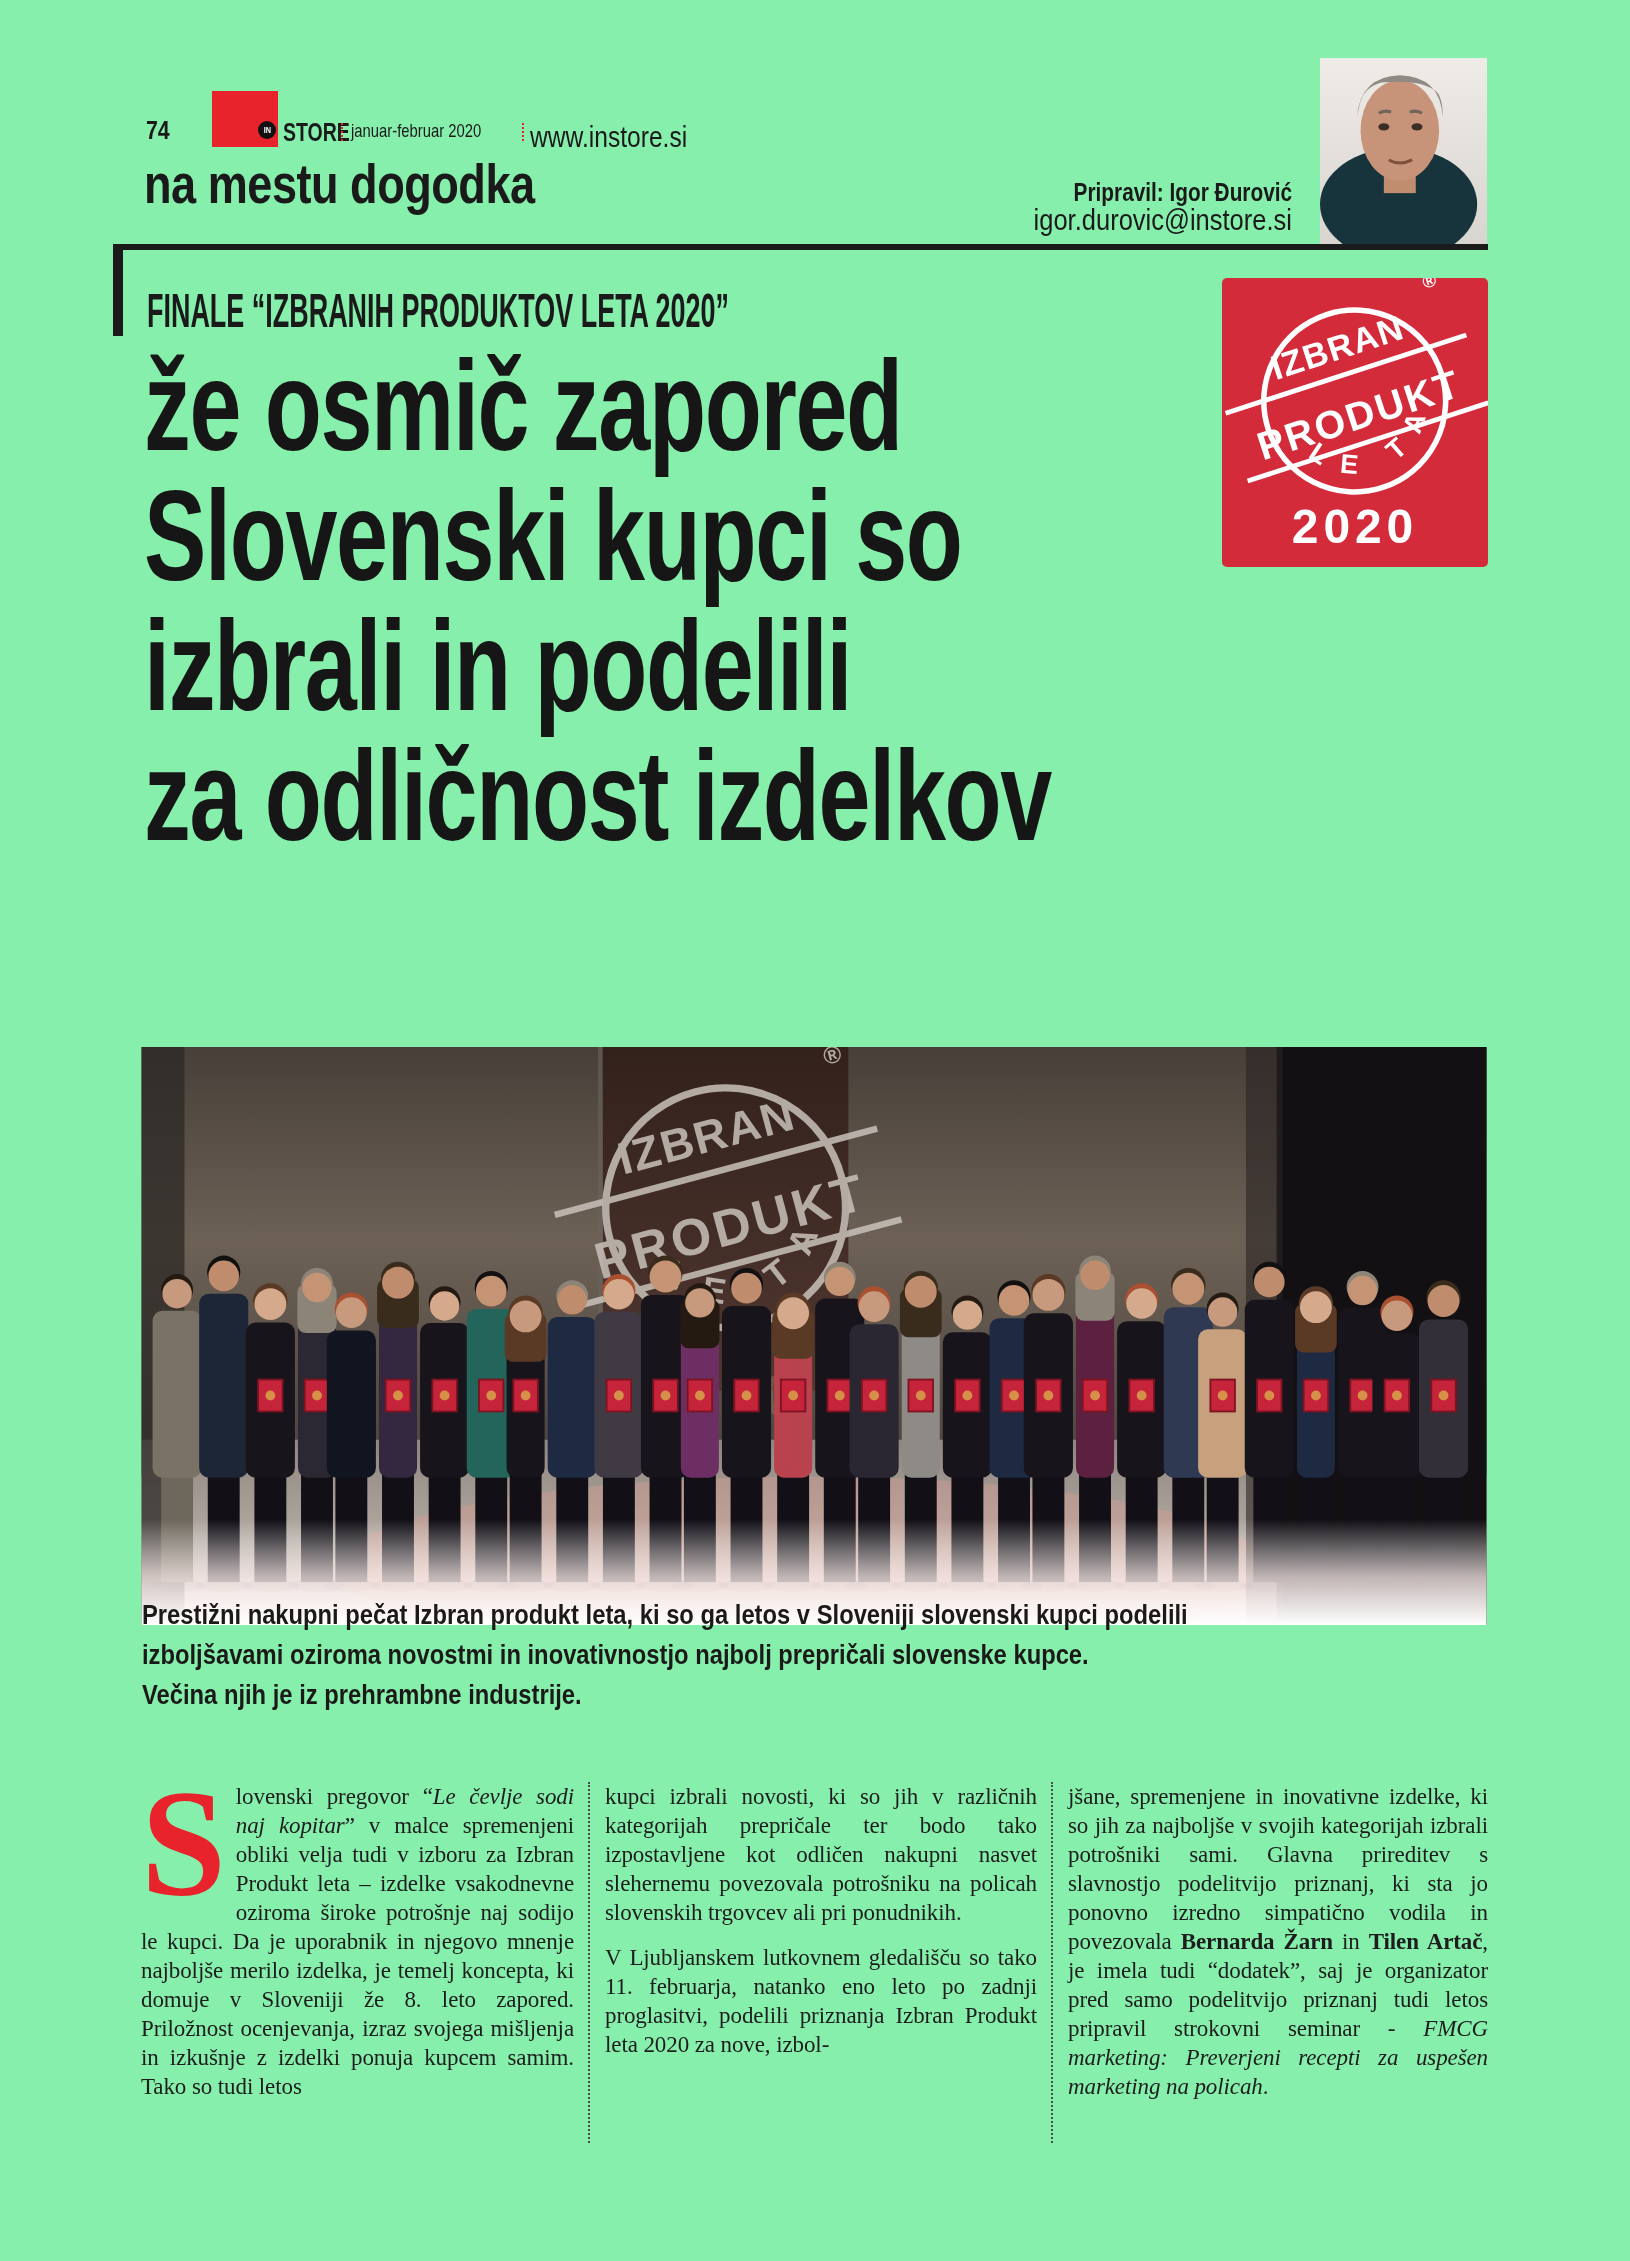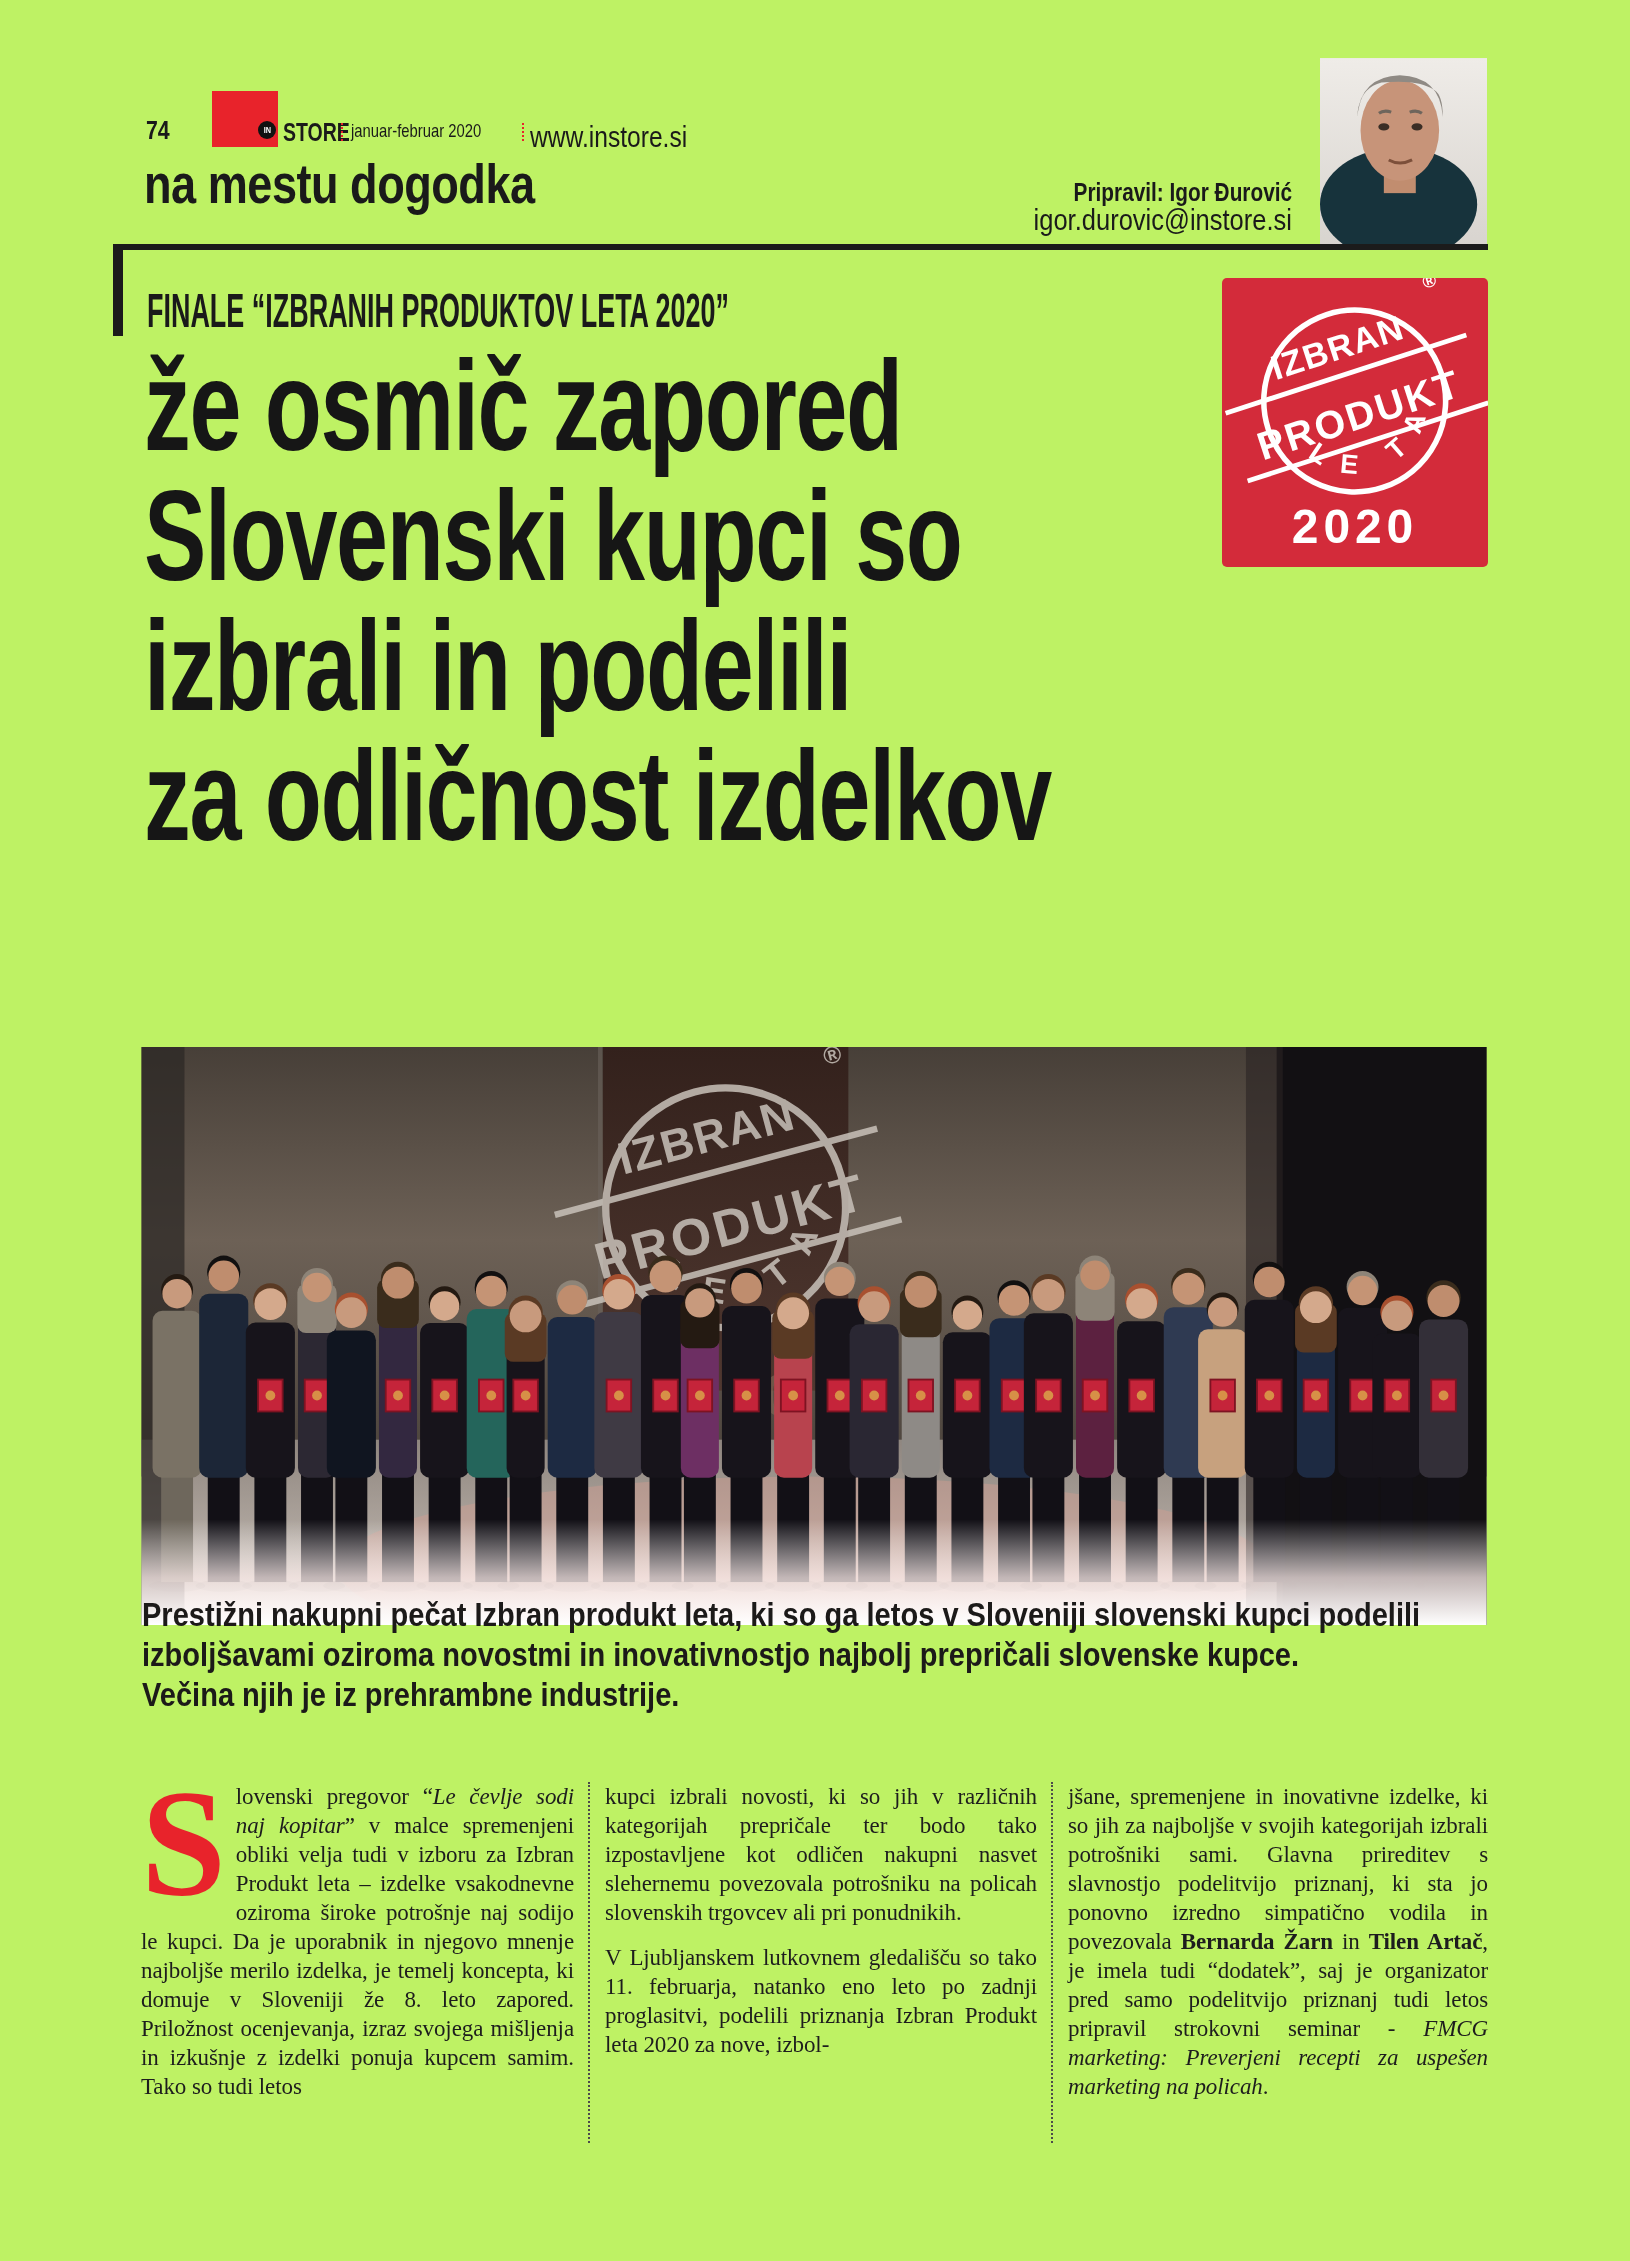--- a/index.html
+++ b/index.html
@@ -1,16 +1,16 @@
 <!DOCTYPE html>
 <html lang="sl" style="font-size:9.8px"><head>
 <meta charset="utf-8">
 <style>
   html,body{margin:0;padding:0;background:#888;}
-  .page{position:relative;width:1630px;height:2261px;background:#bef264;overflow:hidden;
+  .page{position:relative;width:1630px;height:2261px;background:#86efac;overflow:hidden;
         font-family:"Liberation Sans",sans-serif;color:#1a1a1a;}
   .abs{position:absolute;}
   .cx{display:inline-block;transform-origin:0 60%;white-space:pre;}
   .cxr{display:inline-block;transform-origin:100% 60%;white-space:pre;}
 
   
   .pagenum{left:146px;top:115px;font-size:26px;font-weight:bold;}
   .red-square{left:212px;top:91px;width:66px;height:56px;background:var(--red);}
   .in-circle{left:258px;top:121px;width:18.4px;height:18.4px;border-radius:50%;background:#111;
              display:flex;align-items:center;justify-content:center;}
@@ -37,21 +37,21 @@
   .badge svg{position:absolute;left:0;top:0;}
   .badge-year{position:absolute;left:0;right:0;bottom:13.5px;text-align:center;color:#fff;
               font-size:48px;font-weight:900;letter-spacing:4.9px;}
 
   
   .photo{left:141px;top:1047px;width:1346px;height:578px;}
   .photo svg{display:block;}
 
   
   .caption{left:142px;top:1595px;}
-  .capline{height:40px;line-height:40px;font-size:33px;font-weight:bold;color:#1c1a19;}
+  .capline{height:40px;line-height:40px;font-size:27px;font-weight:bold;color:#1c1a19;}
 
   
   .col{top:1782px;font-family:"Liberation Serif",serif;font-size:23px;line-height:29px;
        text-align:justify;color:#1d1d1d;letter-spacing:-0.1px;}
   .col1{left:141px;width:433px;}
   .col2{left:605px;width:432px;}
   .col3{left:1068px;width:420px;}
   .col p{margin:0;}
   .col p + p{margin-top:16px;}
   .seg-i{font-style:italic;}

